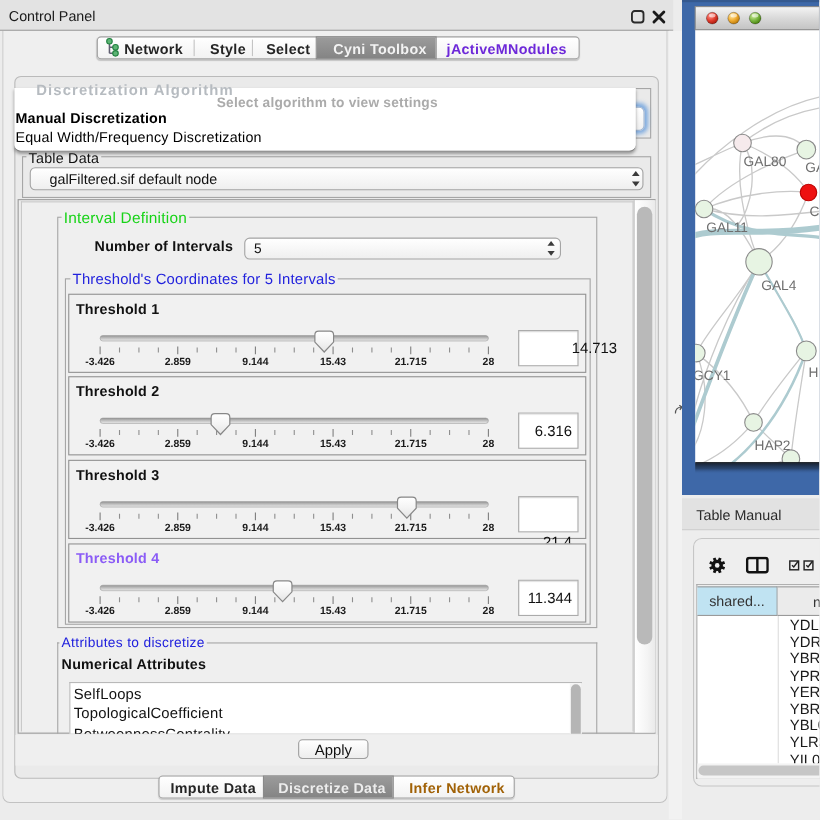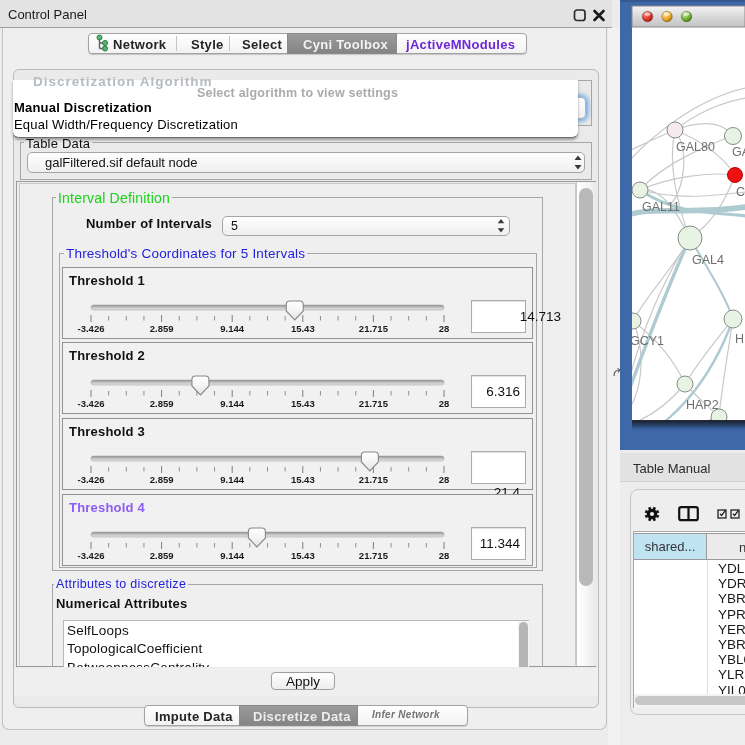--- a/index.html
+++ b/index.html
@@ -174,21 +174,21 @@
     <div class="a" style="left:3px;top:1px;font-size:13.5px;letter-spacing:0.2px;color:#111;line-height:18.4px;">SelfLoops<br>TopologicalCoefficient<br>BetweennessCentrality</div>
   </div>
 <div class="b" style="left:518px;top:621px;width:11px;height:46px;background:#F4F4F4;"></div>
 <div class="b" style="left:519px;top:622px;width:9px;height:45px;background:#B5B5B5;border-radius:4.5px 4.5px 0 0;"></div>
 <div class="b" style="left:14px;top:668px;width:584px;height:28px;background:#EFEFEF;"></div>
 <div class="b" style="left:271px;top:672px;width:64px;height:18px;background:linear-gradient(#FFFFFF,#EDEDED);border:1px solid #9E9E9E;border-radius:4px;font-size:13.5px;color:#111;text-align:center;line-height:17px;">Apply</div>
 <div class="b" style="left:144px;top:705px;width:324px;height:21px;background:linear-gradient(#FFFFFF,#F2F2F2);border:1px solid #A2A2A2;border-radius:4px;box-shadow:0 1px 1px rgba(0,0,0,0.15);"></div>
 <div class="b" style="left:239px;top:705px;width:119px;height:21px;background:linear-gradient(#9B9B9B,#848484);border:1px solid #8A8A8A;"></div>
 <div class="a" style="font-size:13px;letter-spacing:0.3px;font-weight:bold;color:#242424;left:155px;top:708.5px;">Impute Data</div>
 <div class="a" style="font-size:13px;letter-spacing:0.3px;font-weight:bold;left:253px;top:708.5px;color:#EDEDED;">Discretize Data</div>
-<div class="a" style="font-size:10px;letter-spacing:0.3px;font-weight:bold;color:#737373;left:372px;top:708.5px;font-style:italic;">Infer Network</div>
+<div class="a" style="font-size:13px;letter-spacing:0.3px;font-weight:bold;color:#a16207;left:372px;top:708.5px;">Infer Network</div>
 <div class="b" style="left:608px;top:28px;width:12px;height:717px;background:#F2F2F2;"></div>
 <svg class="a" style="left:613px;top:368px" width="8" height="9" viewBox="0 0 8 9">
     <path d="M1 8 Q1 2 7 2 L4.5 0.5 M7 2 L5 4.5" stroke="#555" stroke-width="1.1" fill="none"></path>
   </svg>
 <svg class="a" style="left:620px;top:0" width="125" height="450" viewBox="0 0 125 450">
     <defs>
       <linearGradient id="mtb" x1="0" y1="0" x2="0" y2="1">
         <stop offset="0" stop-color="#F5F5F5"></stop>
         <stop offset="0.5" stop-color="#D9D9D9"></stop>
         <stop offset="1" stop-color="#C3C3C3"></stop>

